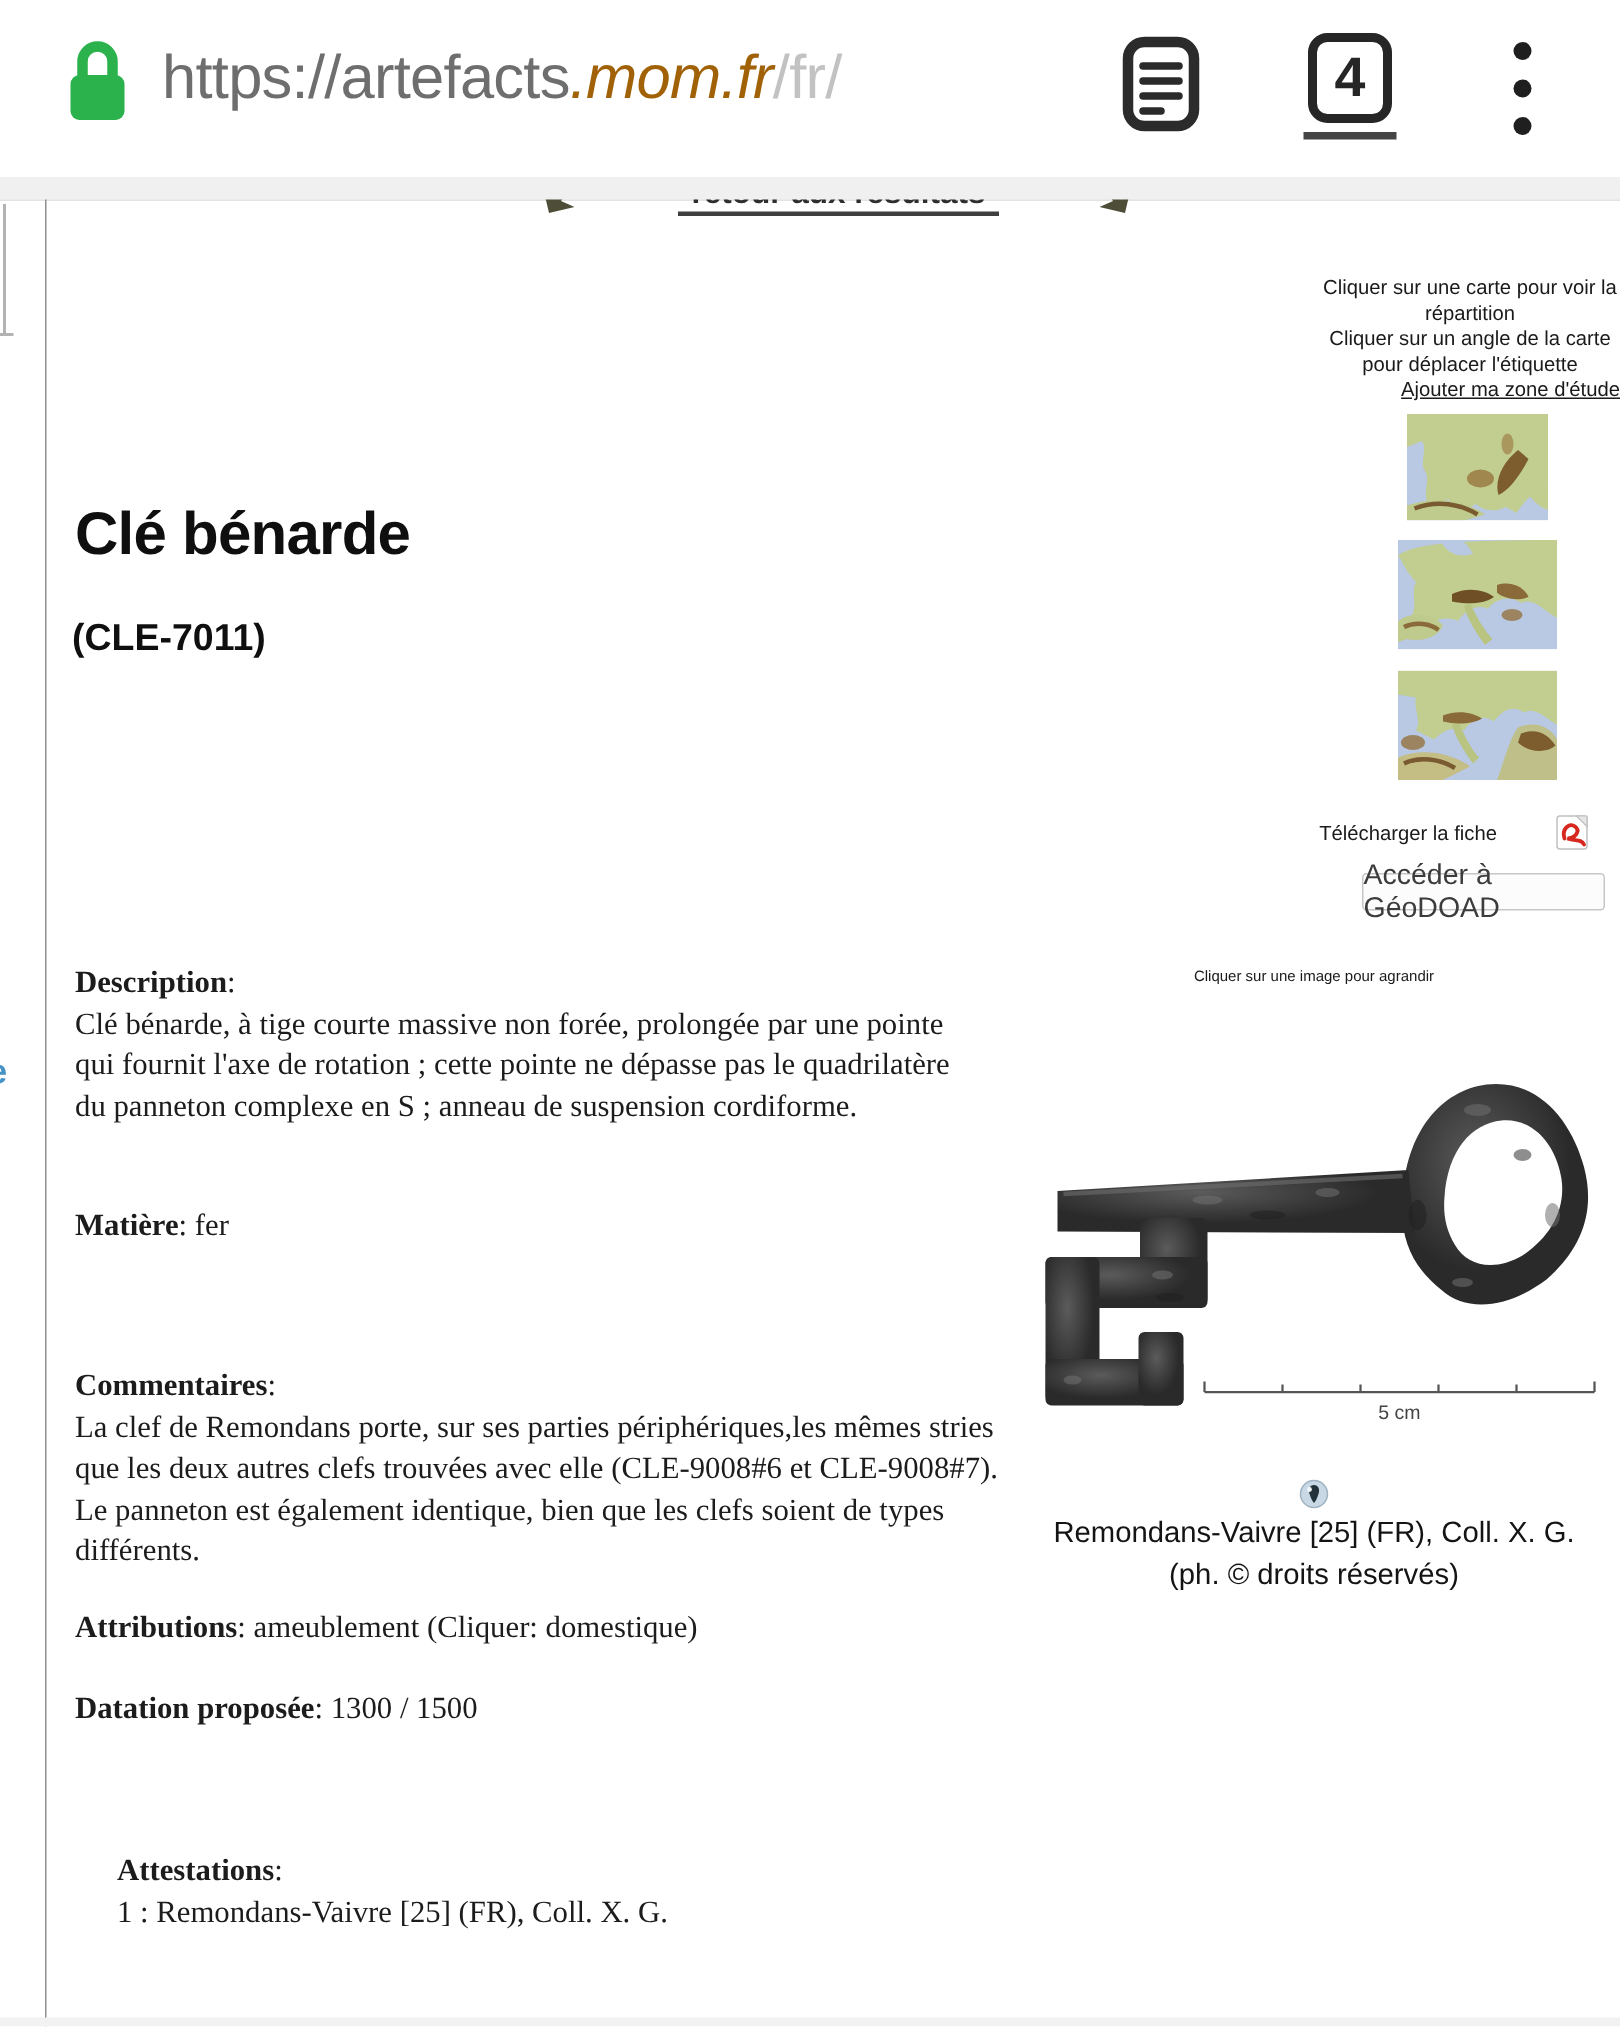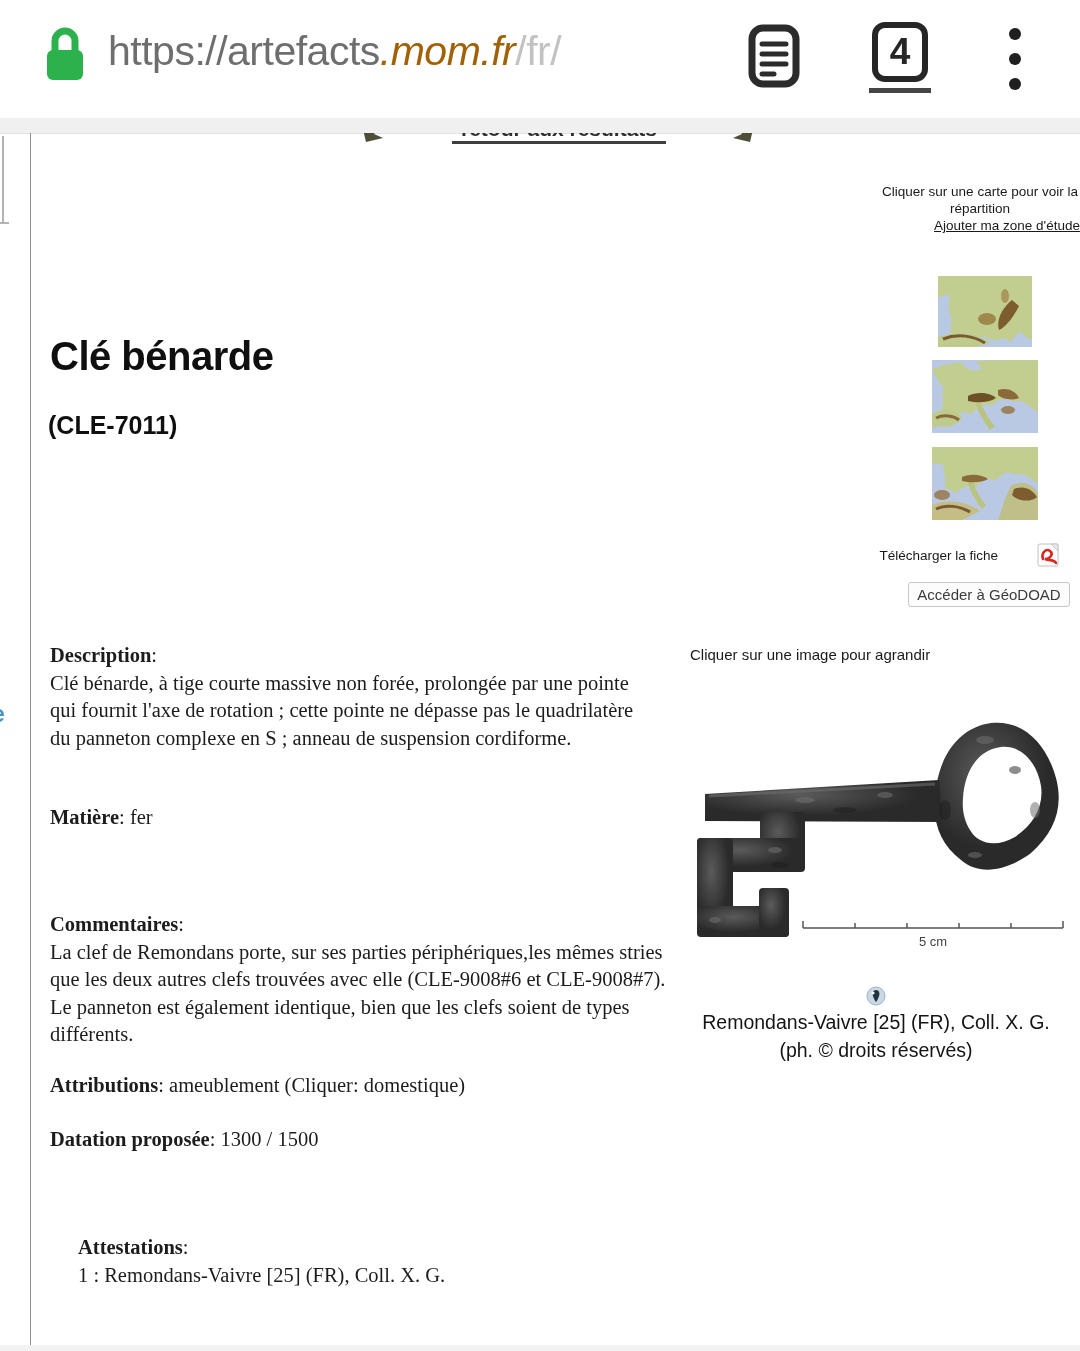--- a/index.html
+++ b/index.html
@@ -42,36 +42,36 @@
   
   .map-hints{left:880px;top:183px;width:200px;text-align:center;font-size:13.5px;line-height:17px;color:#1a1a1a;}
   .add-zone{text-decoration:underline;color:#1a1a1a;cursor:pointer;text-align:right;}
   .map{border:0;overflow:hidden;}
   .map1{left:938px;top:276px;width:94px;height:71px;}
   .map2{left:932px;top:360px;width:106px;height:73px;}
   .map3{left:932px;top:447px;width:106px;height:73px;}
   .download{left:830px;top:543px;width:230px;display:flex;justify-content:flex-end;align-items:center;font-size:13.5px;color:#1a1a1a;gap:32px;}
   .download svg{margin-left:7px;}
   .geodoad{left:908px;top:582px;width:162px;height:25px;border:1.5px solid #c6c6c6;border-radius:3px;background:#fcfcfc;
-           font-size:15px;color:#3c3c3c;display:flex;align-items:center;justify-content:center;box-sizing:border-box;cursor:pointer;}
+           font-size:19px;color:#3c3c3c;display:flex;align-items:center;justify-content:center;box-sizing:border-box;cursor:pointer;}
 
   
   .h1{left:50px;top:334px;font-size:40px;font-weight:bold;color:#0f0f0f;letter-spacing:-0.5px;}
   .code{left:48px;top:411px;font-size:25px;font-weight:bold;color:#0f0f0f;}
   .sec{font-size:20.5px;line-height:27.5px;color:#1c1c1c;font-family:Liberation Serif, serif;}
   .sec b{font-weight:bold;}
   .desc{left:50px;top:642px;width:592px;}
   .matiere{left:50px;top:804px;width:592px;}
   .comm{left:50px;top:911px;width:628px;}
   .attrib{left:50px;top:1072px;width:628px;}
   .datation{left:50px;top:1126px;width:628px;}
   .attest{left:50px;top:1234px;width:628px;margin-left:28px;}
 
   
-  .img-hint{left:690px;top:646px;width:372px;text-align:left;font-size:15px;color:#1a1a1a;}
+  .img-hint{left:690px;top:646px;width:372px;text-align:center;font-size:10px;color:#1a1a1a;}
   .keyfig{left:685px;top:700px;width:385px;height:266px;cursor:pointer;}
   .globe{left:866px;top:986px;width:20px;height:20px;}
   .caption{left:688px;top:1008px;width:376px;text-align:center;font-size:19.5px;line-height:28px;color:#141414;}
 
   .stray-e{left:-8px;top:701px;font-size:23px;font-weight:bold;color:#4593c6;}
 </style>
 </head>
 <body>
 
 <div class="abs chrome"></div>
@@ -125,20 +125,21 @@
 </div>
 <div class="abs nav-underline"></div>
 <div class="abs arrow-clip arrow-right">
   <svg width="56" height="40" viewBox="0 0 56 40">
     <path d="M8,10 C25,8 40,16 47,30 L54,22 L50,39 L33,35 L42,31 C35,19 23,14 8,16 Z" fill="#4e4e38"></path>
   </svg>
 </div>
 
 <div class="abs map-hints">
   <div>Cliquer sur une carte pour voir la répartition</div>
+  <div>Cliquer sur un angle de la carte pour déplacer l'étiquette</div>
   <div class="add-zone">Ajouter ma zone d'étude</div>
 </div>
 
 <div class="abs map map1">
   <svg width="94" height="71" viewBox="0 0 94 71">
     <rect width="94" height="71" fill="#b9c8e3"></rect>
     <path d="M0,0 H94 V47 C83,52 77,60 73,66 L66,62 C58,66 50,64 46,60 C40,64 32,62 28,57 L14,60 C10,52 16,44 12,38 C8,32 14,24 10,18 L0,22 Z" fill="#c2ce8f"></path>
     <path d="M0,61 C20,54 40,58 52,67 L38,71 H0 Z" fill="#bfcb8c"></path>
     <path d="M5,63 C20,57 36,60 47,67" stroke="#7a5a30" stroke-width="3" fill="none"></path>
     <path d="M74,24 C64,32 58,44 61,54 C68,51 76,40 81,30 Z" fill="#7d5c2e"></path>

